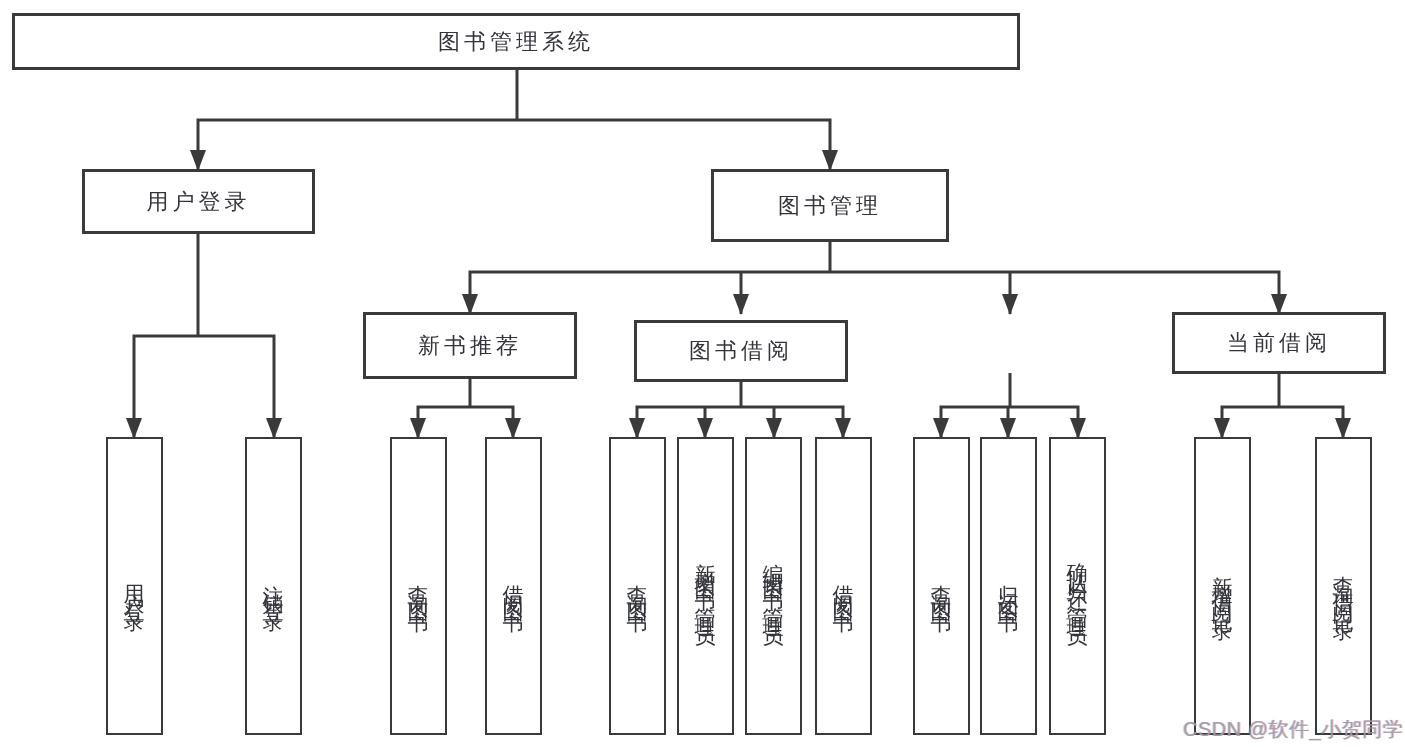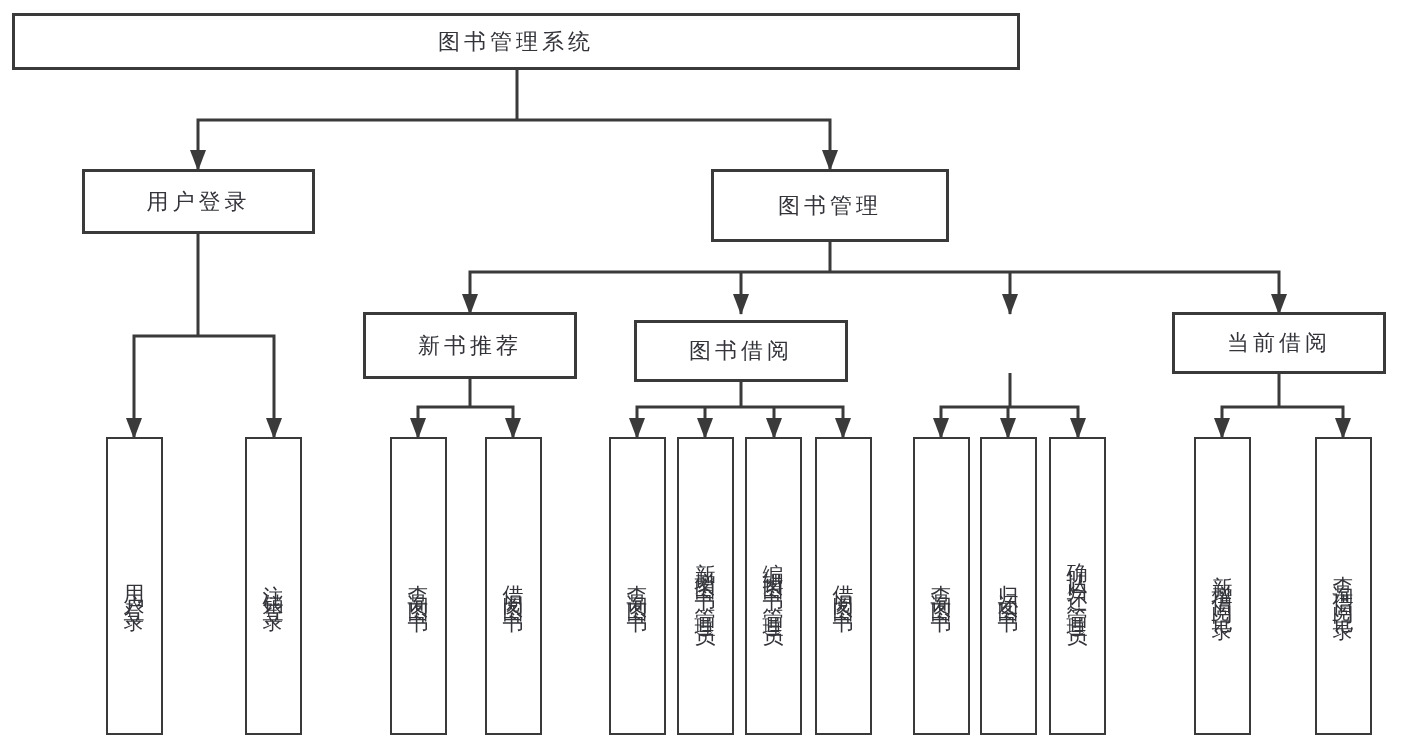--- a/index.html
+++ b/index.html
@@ -169,14 +169,15 @@
     <span>确认归还（管理员）</span>
   </div>
 
   <div class="node v" style="left:1194px;top:437px;width:57px;height:298px">
     <span>新增借阅记录</span>
   </div>
   <div class="node v" style="left:1315px;top:437px;width:57px;height:298px">
     <span>查询借阅记录</span>
   </div>
 
+  <div class="watermark">CSDN @软件_小贺同学</div>
 
 </div>
 
 </body></html>

